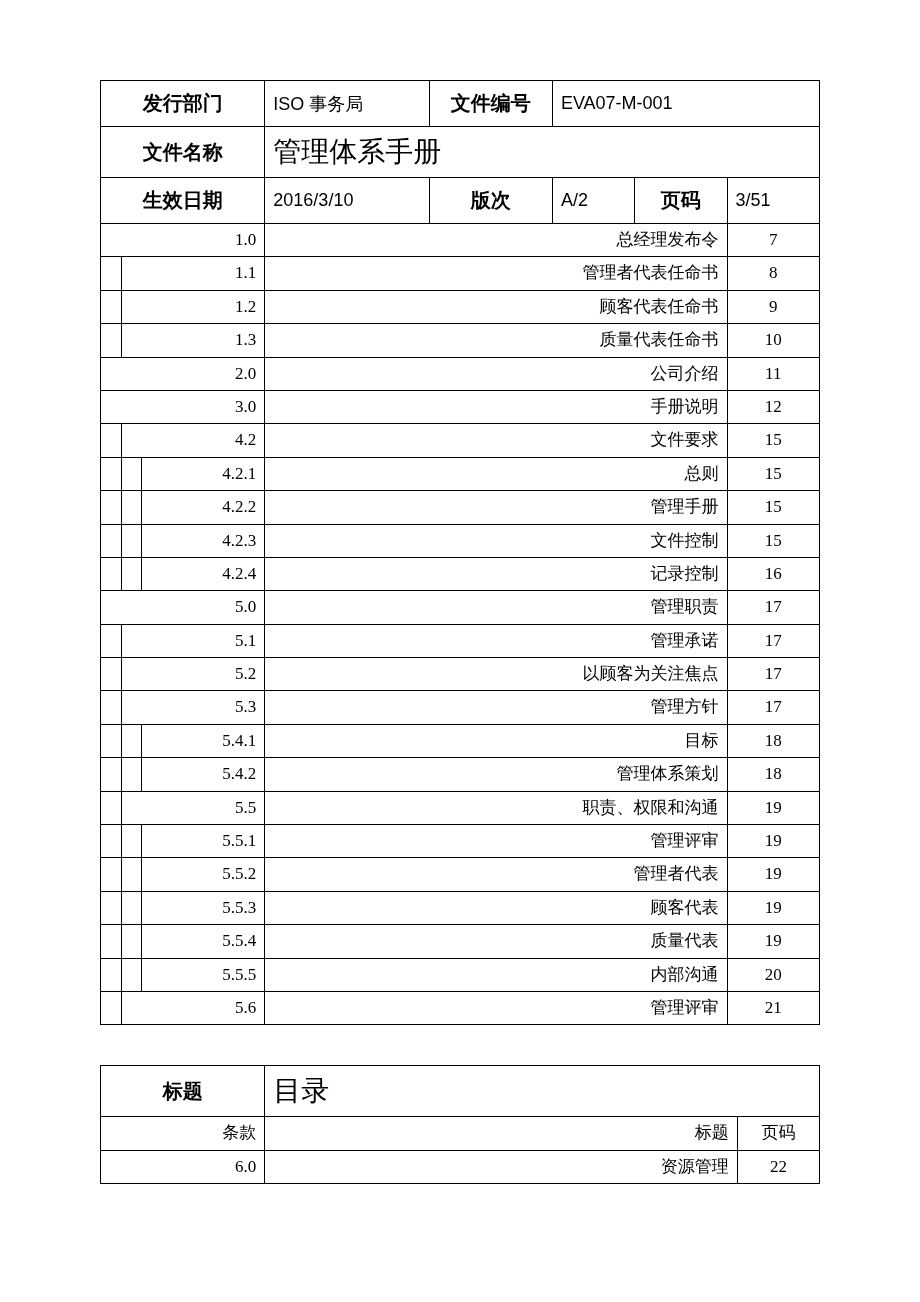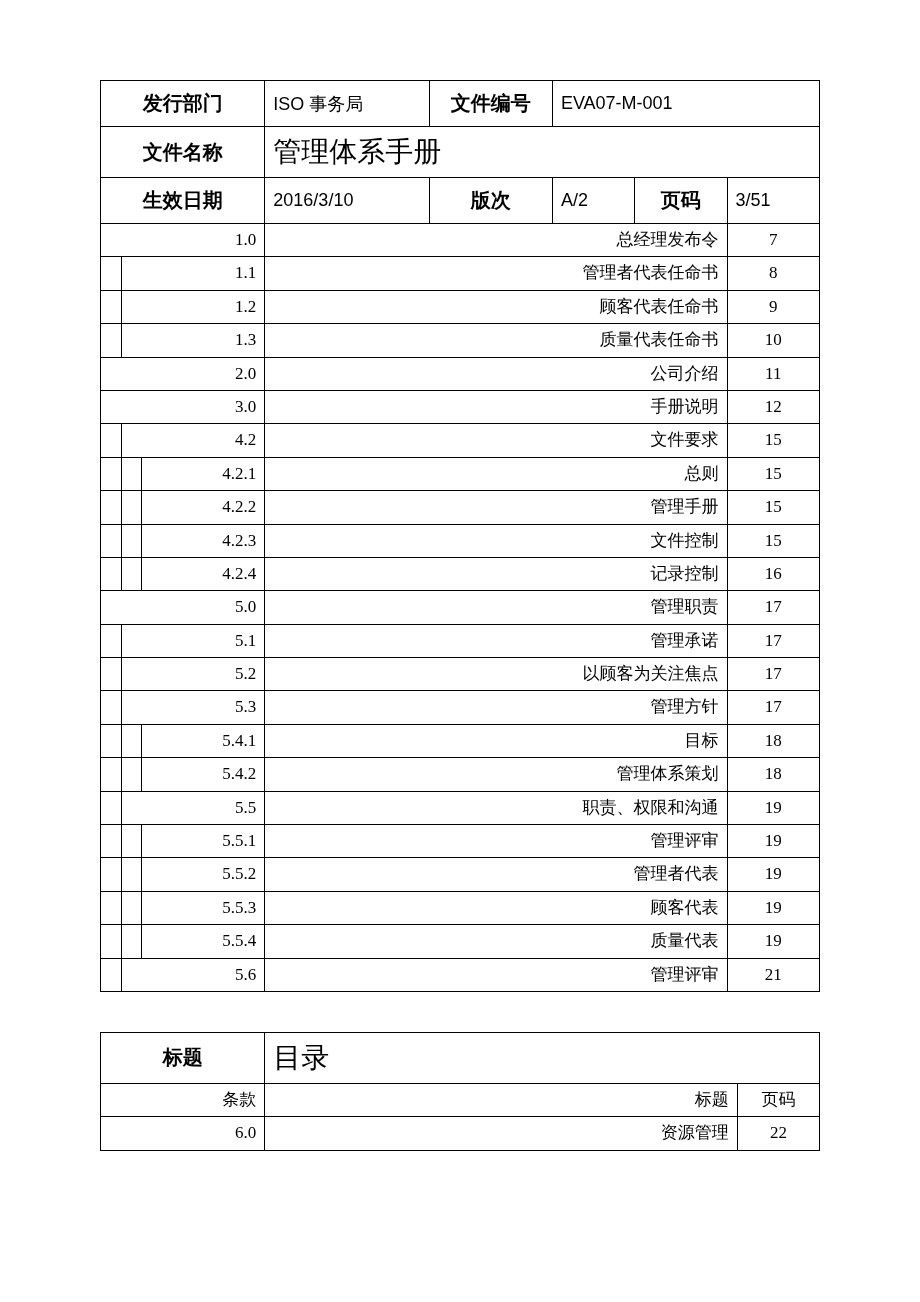--- a/index.html
+++ b/index.html
@@ -231,20 +231,27 @@
         </tr>
         <tr class="toc-row">
           <td></td>
           <td></td>
           <td class="num-col">5.5.4</td>
           <td colspan="4" class="title-col">质量代表</td>
           <td class="page-col">19</td>
         </tr>
         <tr class="toc-row">
           <td></td>
+          <td></td>
+          <td class="num-col">5.5.5</td>
+          <td colspan="4" class="title-col">内部沟通</td>
+          <td class="page-col">20</td>
+        </tr>
+        <tr class="toc-row">
+          <td></td>
           <td colspan="2" class="num-col">5.6</td>
           <td colspan="4" class="title-col">管理评审</td>
           <td class="page-col">21</td>
         </tr>
       </tbody>
 </table>
 
 <div class="gap"></div>
 
 <table class="section2">

